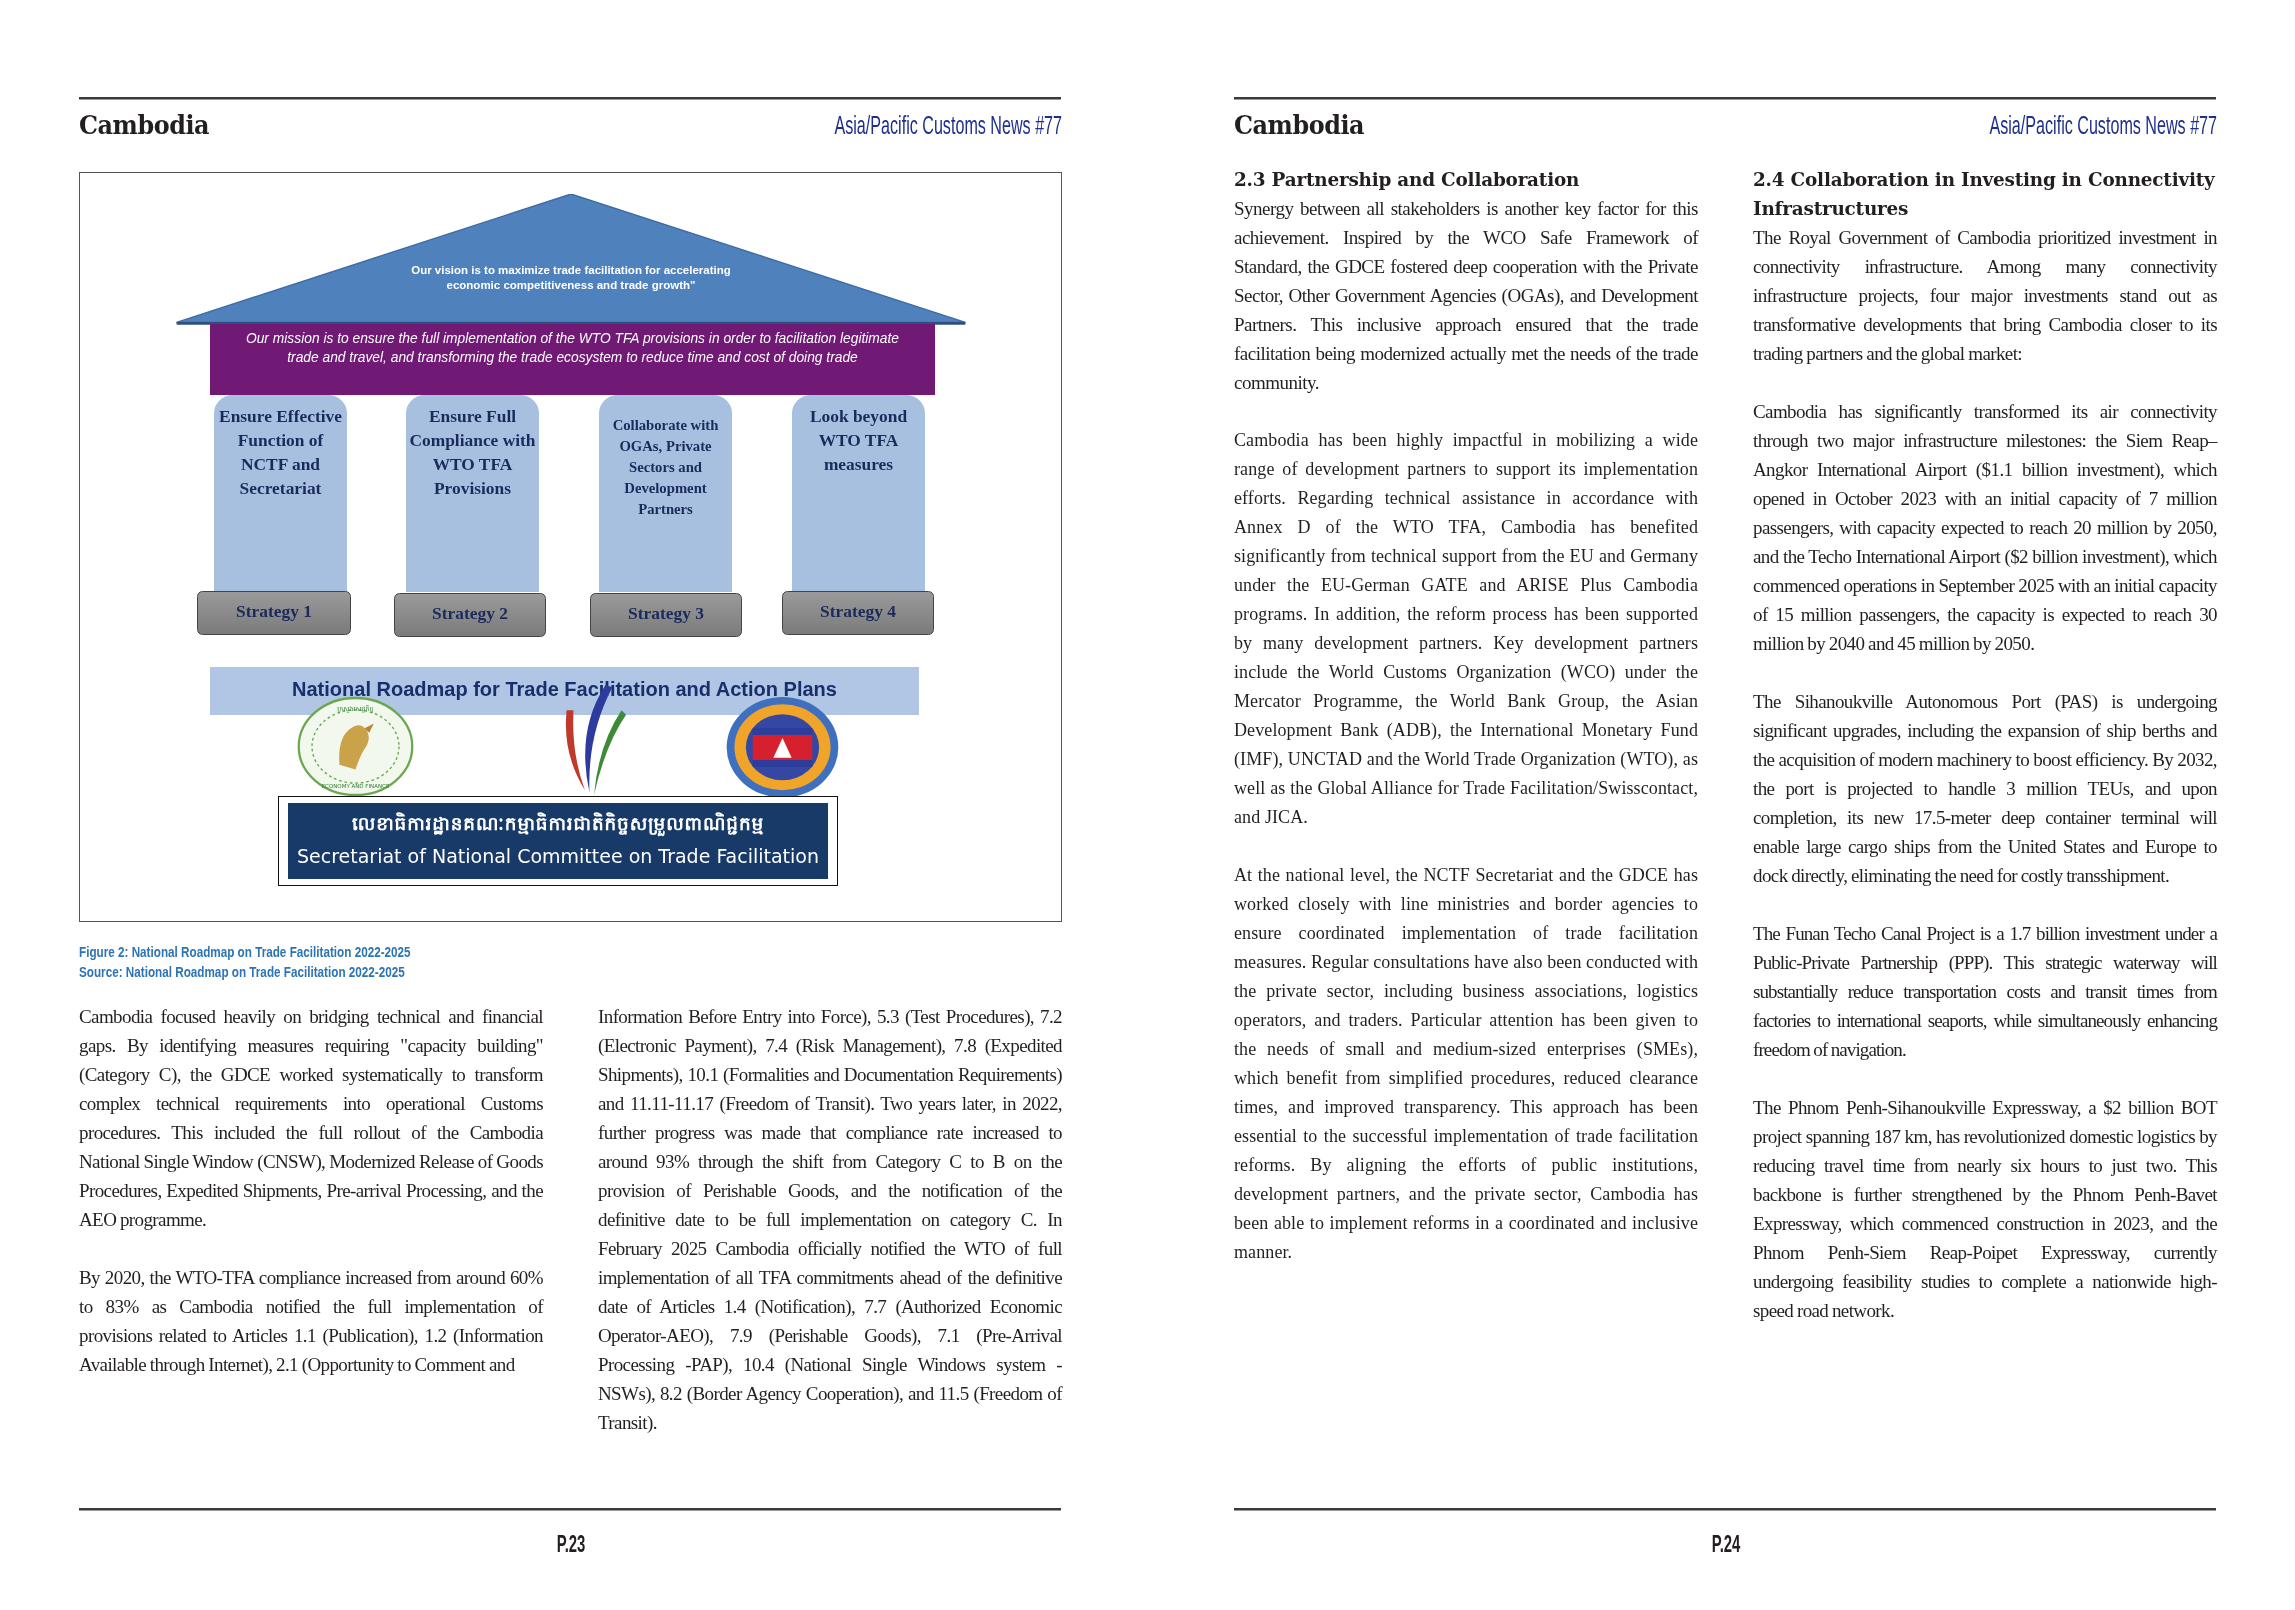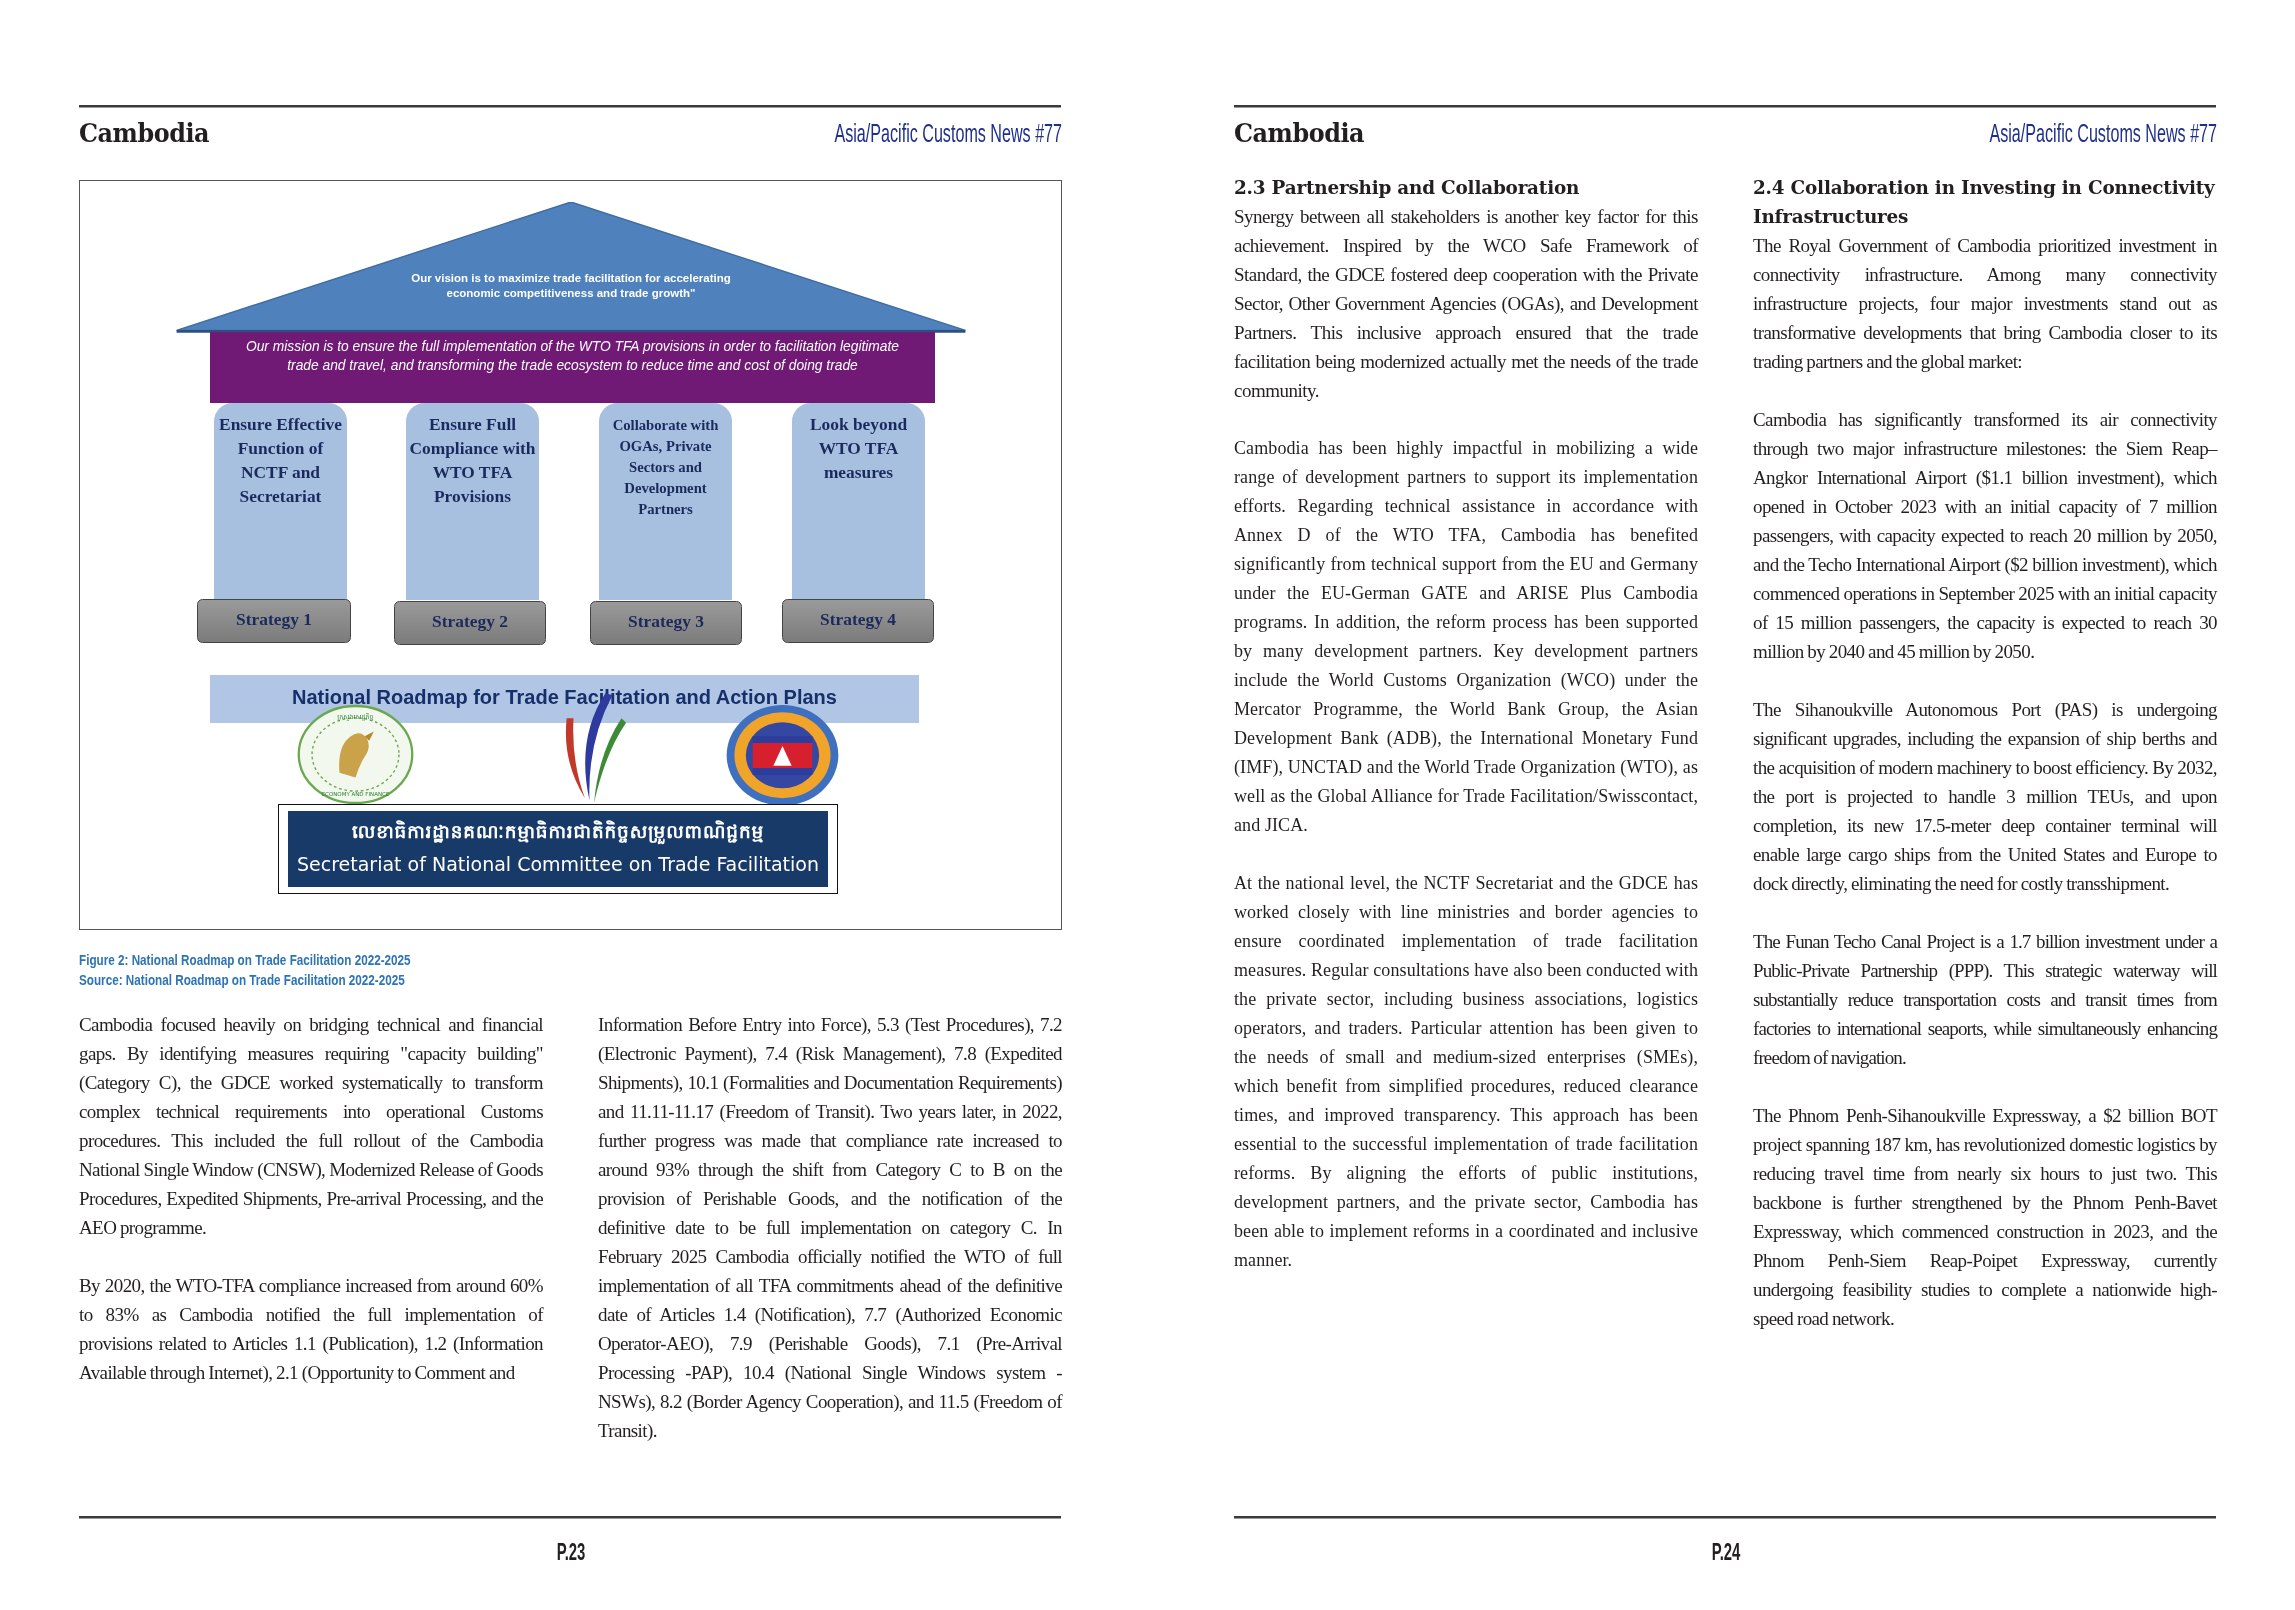--- a/index.html
+++ b/index.html
@@ -1,17 +1,17 @@
 <!DOCTYPE html>
 <html style="font-size:7.3px"><head>
 <meta charset="utf-8">
 <style>
   html, body { margin: 0; padding: 0; background: #ffffff; }
   body { width: 2295px; height: 1610px; position: relative; overflow: hidden; font-family: "Liberation Serif", serif; color: #231f20; }
-  .page { position: absolute; top: 16px; width: 1148px; height: 1146px; }
+  .page { position: absolute; top: 8px; width: 1148px; height: 1146px; }
   .page.left { left: 0; }
   .page.right { left: 1148px; }
   .rule { position: absolute; height: 2.3px; background: #3a3a3a; border-bottom: 0.9px solid #9a9a9a; }
   .hdr-title { position: absolute; font-family: "DejaVu Serif", serif; font-weight: bold; font-size: 26px; letter-spacing: -0.5px; transform: scaleX(0.92); transform-origin: left top; }
   .hdr-pub { position: absolute; font-family: "Liberation Sans", sans-serif; font-size: 26px; color: #1e2f8c; transform: scaleX(0.62); transform-origin: right top; text-align: right; white-space: nowrap; }
   .figure-box { position: absolute; border: 1.4px solid #555; background: #fff; }
   .caption { position: absolute; font-family: "Liberation Sans", sans-serif; font-weight: bold; color: #2d74b5; font-size: 15px; line-height: 20px; transform: scaleX(0.78); transform-origin: left top; white-space: nowrap; }
   .col { position: absolute; font-size: 19px; line-height: 29px; text-align: justify; }
   .col h3 { margin: 0; font-family: "DejaVu Serif", serif; font-weight: bold; font-size: 18.4px; line-height: 29px; text-align: left; letter-spacing: -0.2px; }
   .col p { margin: 0 0 29px 0; }
@@ -42,21 +42,21 @@
   <div class="figure-box" style="left:79px; top:164px; width:981px; height:748px;">
     <svg class="roof" style="left:96px; top:20.7px;" width="790" height="133" viewBox="0 0 1720 290">
       <polygon points="860,0 1720,280 0,280" fill="#4f81bd" stroke="#3e6ba3" stroke-width="3"></polygon>
       <line x1="0" y1="282" x2="1720" y2="282" stroke="#2f4f7f" stroke-width="6"></line>
     </svg>
     <div class="vision" style="left:321px; top:90px; width:340px;">Our vision is to maximize trade facilitation for accelerating economic competitiveness and trade growth"</div>
     <div class="mission" style="left:130px; top:151px; width:725px; height:71px;">Our mission is to ensure the full implementation of the WTO TFA provisions in order to facilitation legitimate trade and travel, and transforming the trade ecosystem to reduce time and cost of doing trade</div>
 
     <div class="pillar" style="left:134px; top:222px; width:133px; height:197px;">Ensure Effective Function of NCTF and Secretariat</div>
     <div class="pillar" style="left:326px; top:222px; width:133px; height:197px;">Ensure Full Compliance with WTO TFA Provisions</div>
-    <div class="pillar" style="left:519px; top:222px; width:133px; height:197px; font-size:14.7px; line-height:21px; padding-top:12px;">Collaborate with OGAs, Private Sectors and Development Partners</div>
+    <div class="pillar" style="left:519px; top:222px; width:133px; height:197px; font-size:14.7px; line-height:21px; padding-top:20px;">Collaborate with OGAs, Private Sectors and Development Partners</div>
     <div class="pillar" style="left:712px; top:222px; width:133px; height:197px;">Look beyond WTO TFA measures</div>
 
     <div class="strategy" style="left:117px; top:418px; width:154px; height:44px;">Strategy 1</div>
     <div class="strategy" style="left:314px; top:420px; width:152px; height:44px;">Strategy 2</div>
     <div class="strategy" style="left:510px; top:420px; width:152px; height:44px;">Strategy 3</div>
     <div class="strategy" style="left:702px; top:418px; width:152px; height:44px;">Strategy 4</div>
 
     <div class="roadmap" style="left:130px; top:461px; width:709px; height:48px;">National Roadmap for Trade Facilitation and Action Plans</div>
 
     <svg class="logo" style="left:216px; top:523px;" width="119" height="101" viewBox="0 0 260 220">

